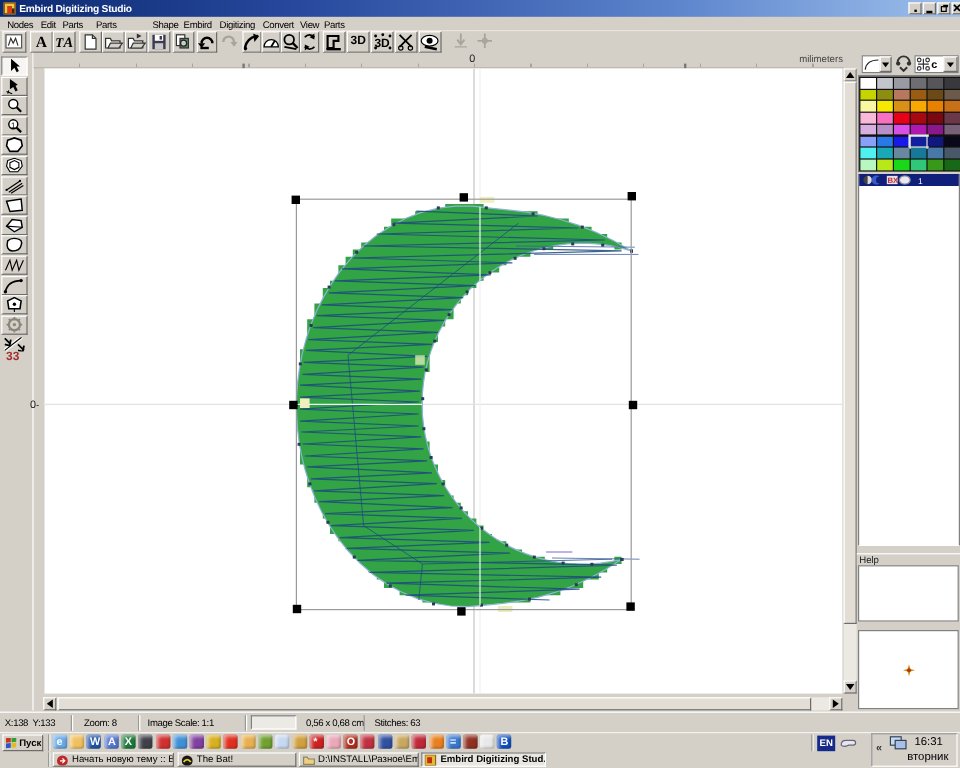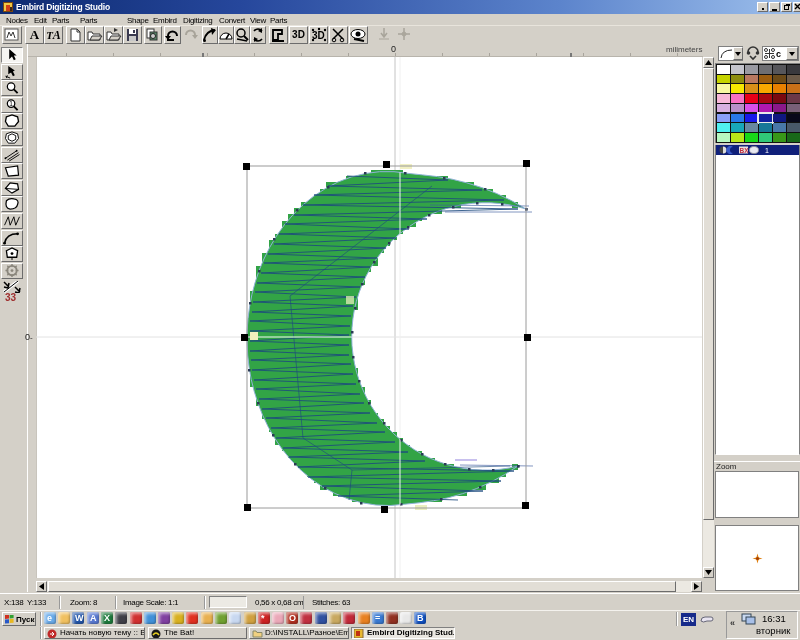--- a/index.html
+++ b/index.html
@@ -480,21 +480,21 @@
       <path d="M4 0.5 A3.5 3.5 0 0 1 4 7.5 Z" fill="#ddd"></path>
   <path d="M14 1 A4 4 0 1 0 14 7 A3 3 0 1 1 14 1" fill="#3a5ac8"></path>
   <rect x="20" y="0.5" width="9" height="7" fill="#e8e0e0"></rect>
       <text x="20.5" y="6.5" font-size="6.5" fill="#c03040" font-family="Liberation Sans" font-weight="bold">BX</text>
   <ellipse cx="35" cy="4" rx="4.5" ry="3.5" fill="#e8e8f0" stroke="#889"></ellipse>
   <text x="46" y="7" font-size="7" fill="#fff" font-family="Liberation Sans">1</text>
  </svg>
 </div>
 
 <div class="abs" style="left:714px;top:461px;width:86px;height:10px;background:#d4d0c8;border-top:1px solid #fff"></div>
-<div class="abs" style="left:716px;top:462px;font-size:8px;color:#222">Zoom</div>
+<div class="abs" style="left:716px;top:462px;font-size:8px;color:#222">Help</div>
 <div class="abs" style="left:715px;top:471px;width:84px;height:47px;background:#fff;border:1px solid #808080"></div>
 <div class="abs" style="left:715px;top:525px;width:84px;height:66px;background:#fff;border:1px solid #808080"></div>
 <svg class="abs" style="left:752px;top:553px" width="11" height="11">
     <path d="M5.5 0.5 L6.6 4.4 L10.5 5.5 L6.6 6.6 L5.5 10.5 L4.4 6.6 L0.5 5.5 L4.4 4.4 Z" fill="#e08010"></path>
     <circle cx="5.5" cy="5.5" r="1.6" fill="#a34005"></circle>
   </svg>
 
 <div class="abs" style="left:0;top:593px;width:800px;height:17px;background:#d4d0c8;border-top:1px solid #fff;font-size:8px;letter-spacing:-0.3px;color:#000">
  <div class="abs" style="left:2px;top:2px;width:59px;height:13px;border-right:1px solid #fff;box-shadow:inset -1px 0 0 #999"></div>
  <div class="abs" style="left:61px;top:2px;width:56px;height:13px;border-right:1px solid #fff;box-shadow:inset -1px 0 0 #999"></div>

